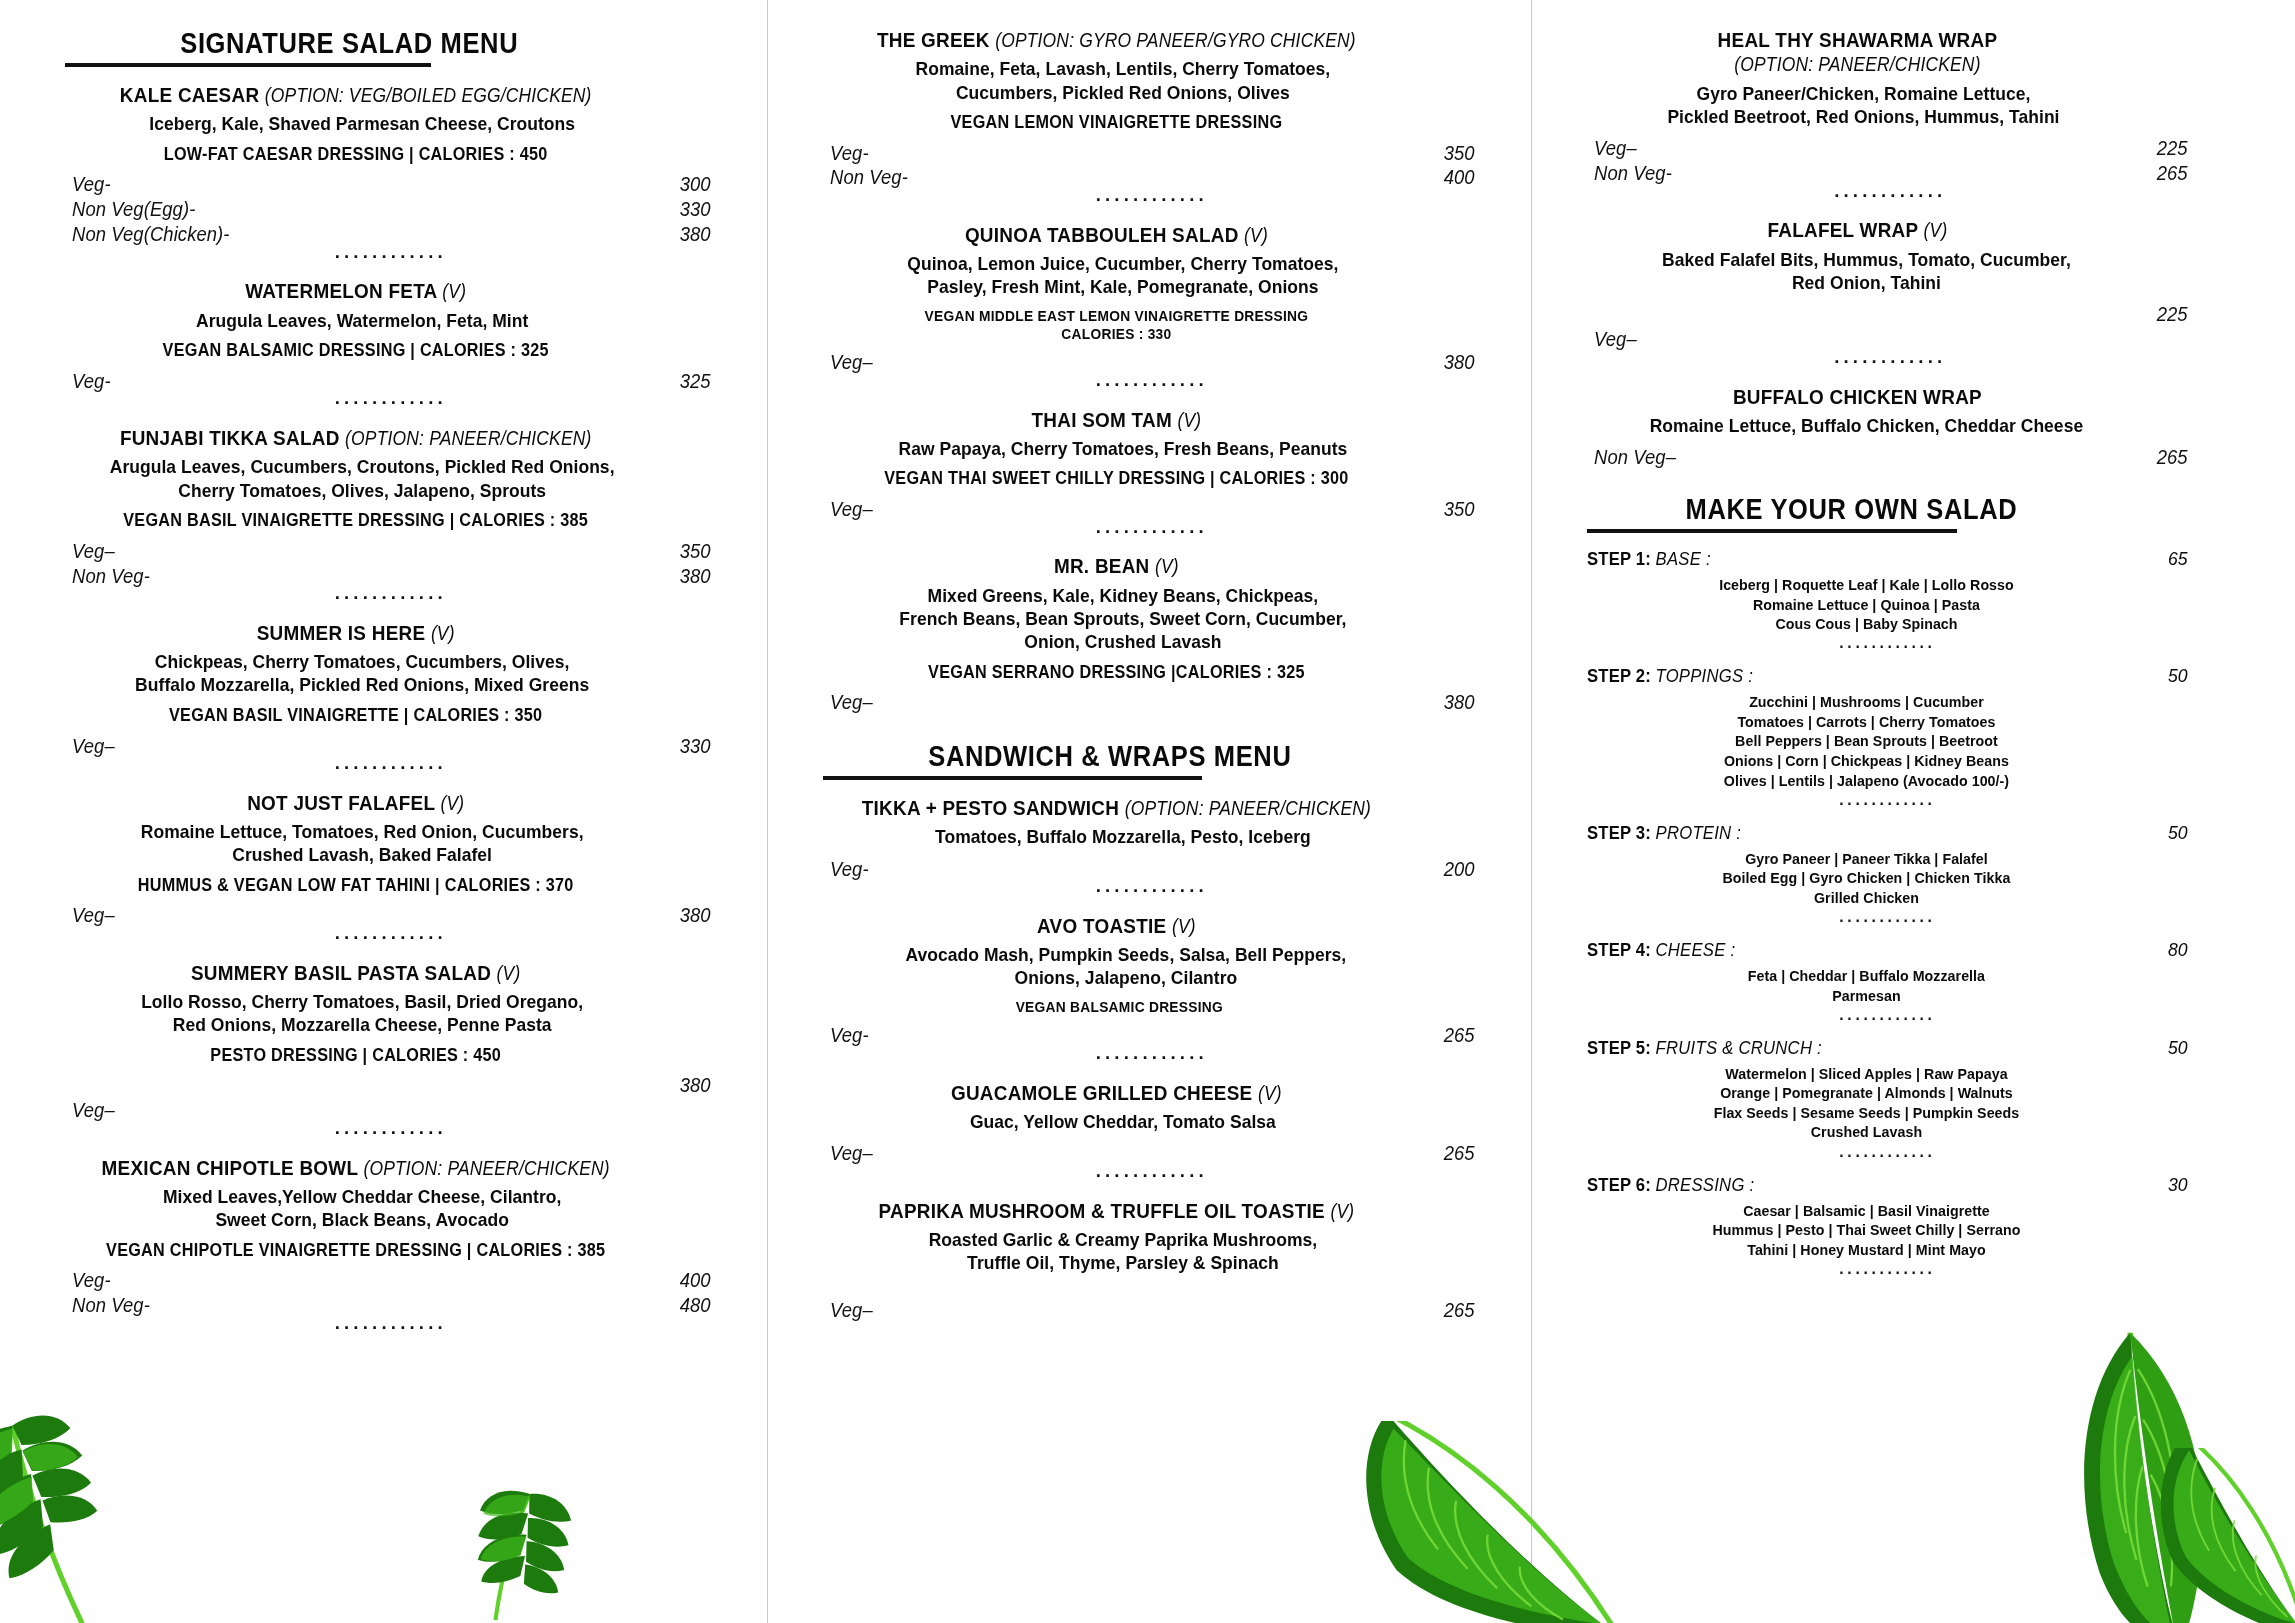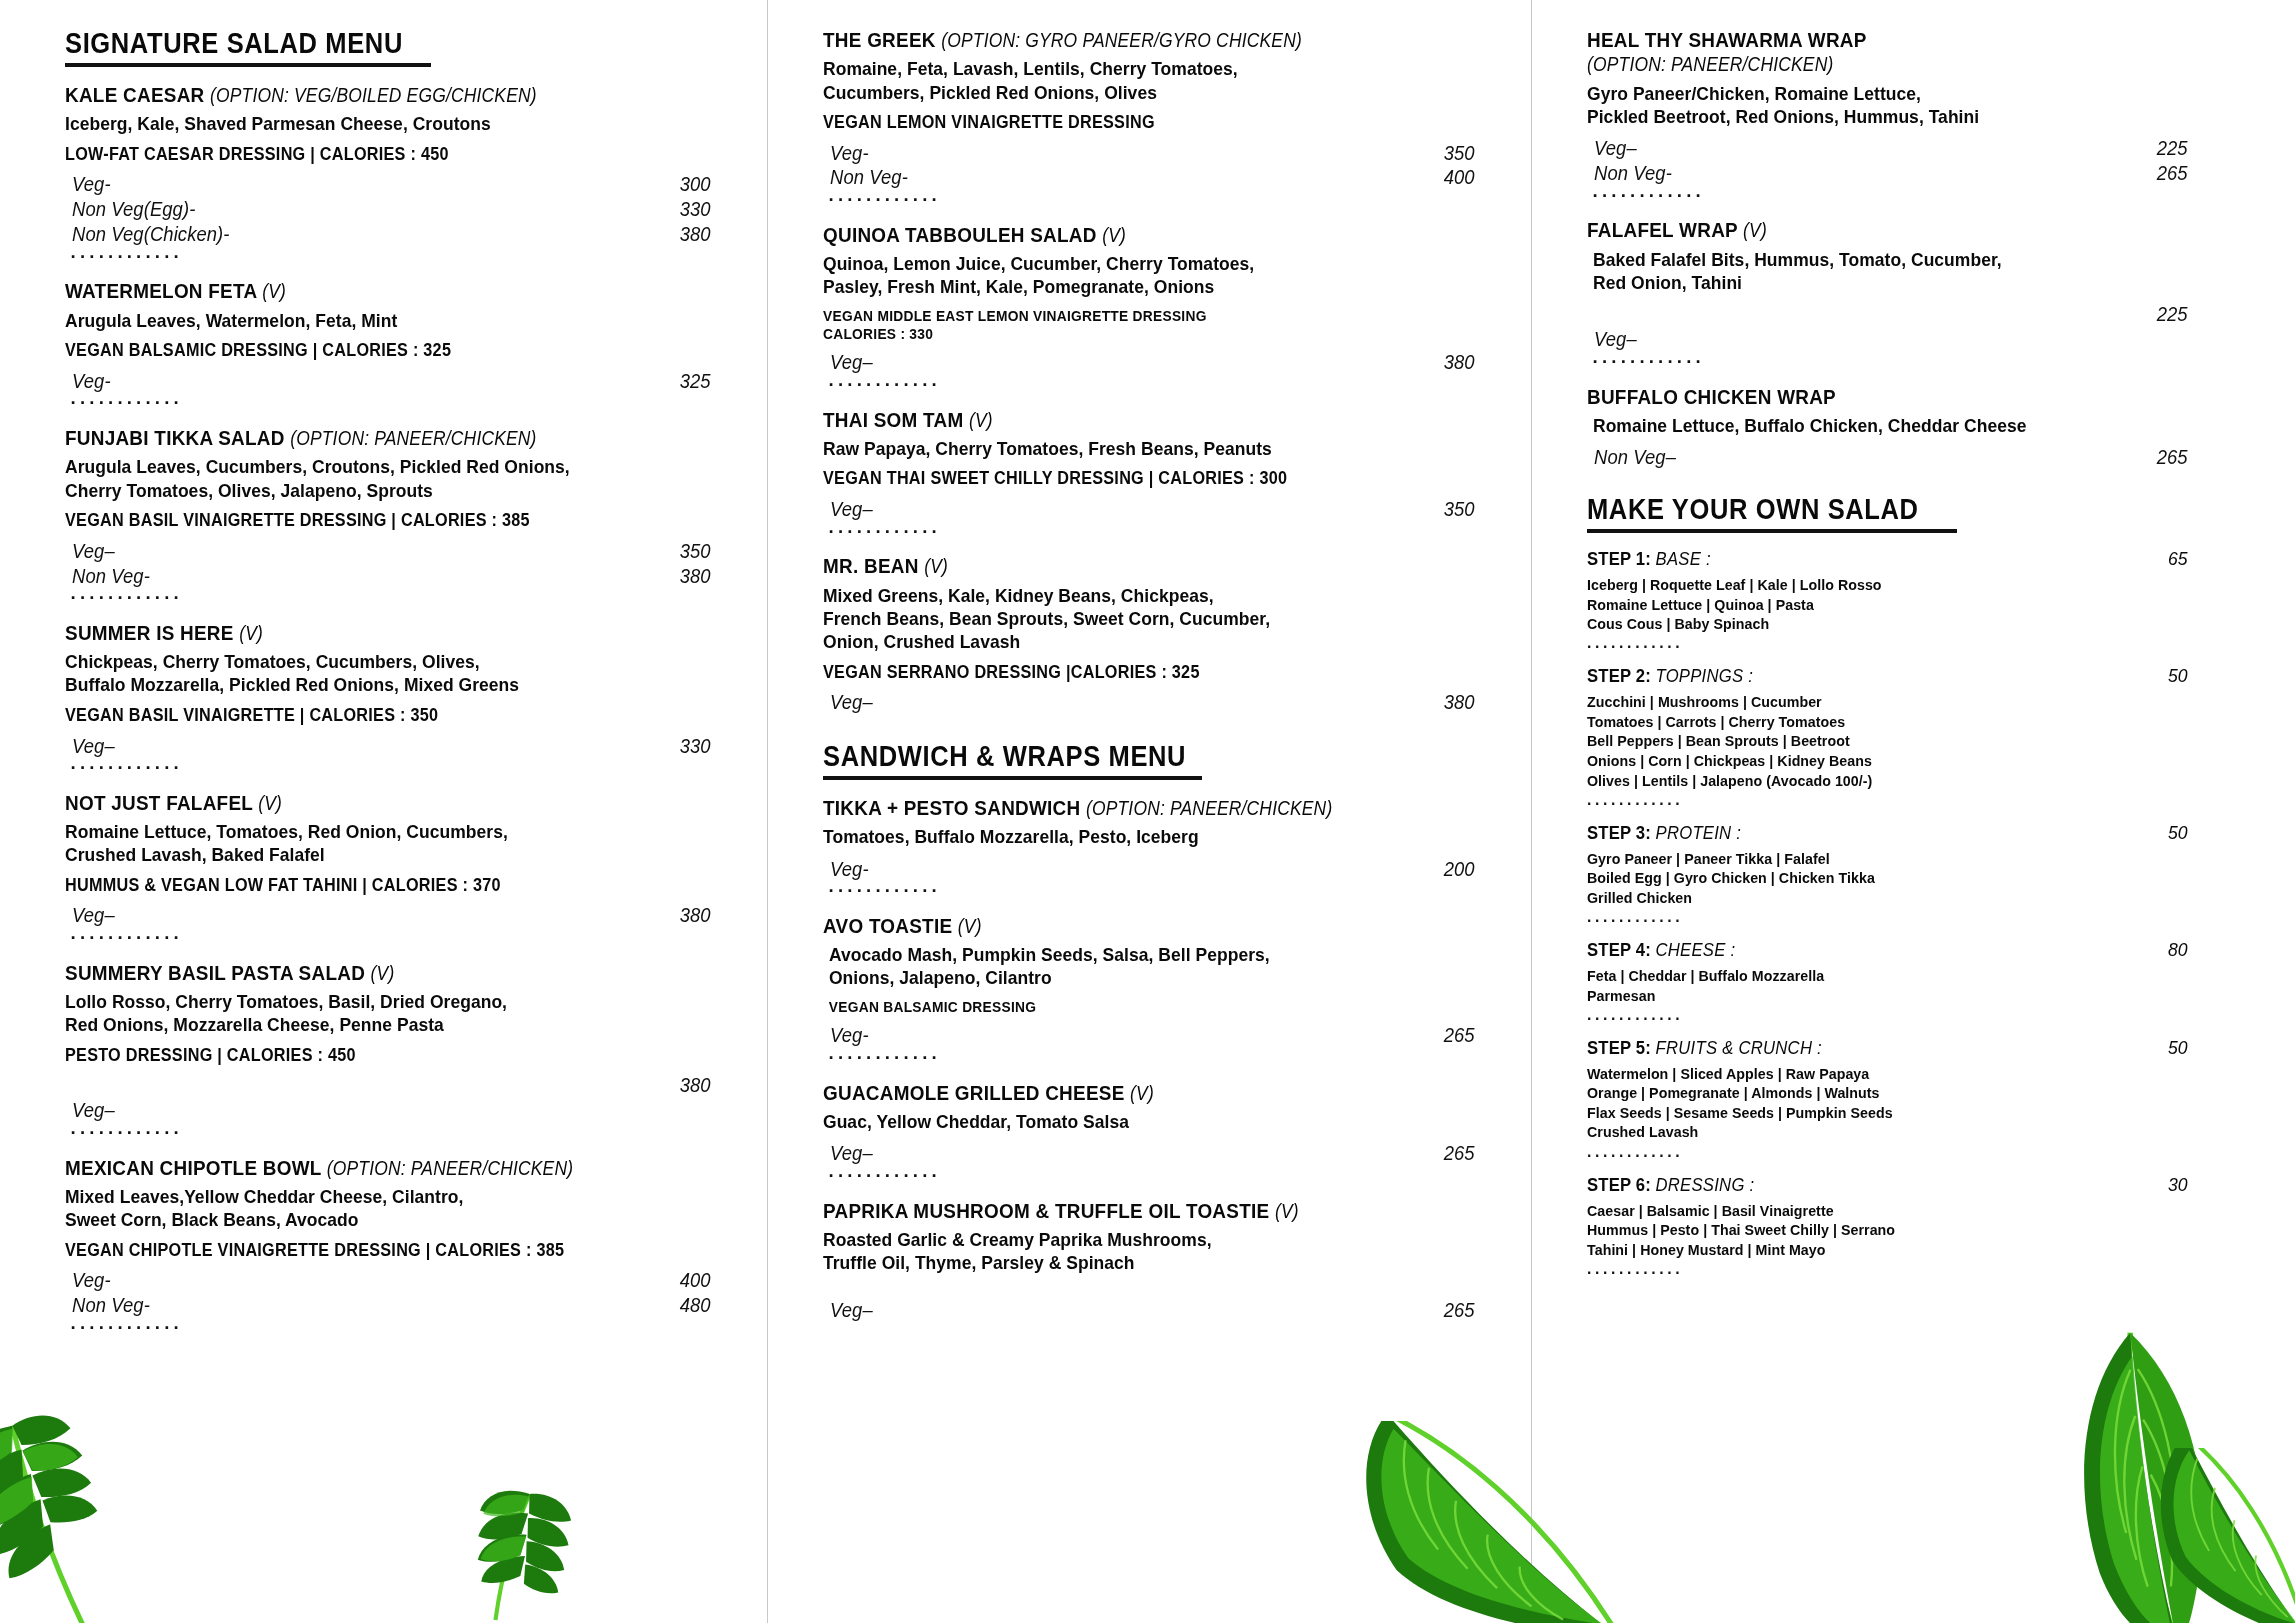--- a/index.html
+++ b/index.html
@@ -3,21 +3,21 @@
 <meta charset="utf-8">
 <style>
   html,body{margin:0;padding:0;}
   body{
     width:2295px;height:1623px;
     background:#ffffff;
     font-family:"Liberation Sans", sans-serif;
     overflow:hidden;
     position:relative;
   }
-  .page{position:absolute;inset:0;display:flex;}
+  .page{position:absolute;inset:0;display:flex;text-align:center;}
   .col{position:relative;box-sizing:border-box;}
   .col1{width:767px;padding:28px 56px 0 65px;}
   .col2{width:764px;padding:28px 56px 4px 56px;}
   .col3{width:708px;padding:28px 51px 0 56px;}
   .divider{position:absolute;top:0;bottom:0;width:1.4px;background:#c9c9c9;}
   .divider.d1{left:767px;}
   .divider.d2{left:1531px;}
 
   
   .section-title{

